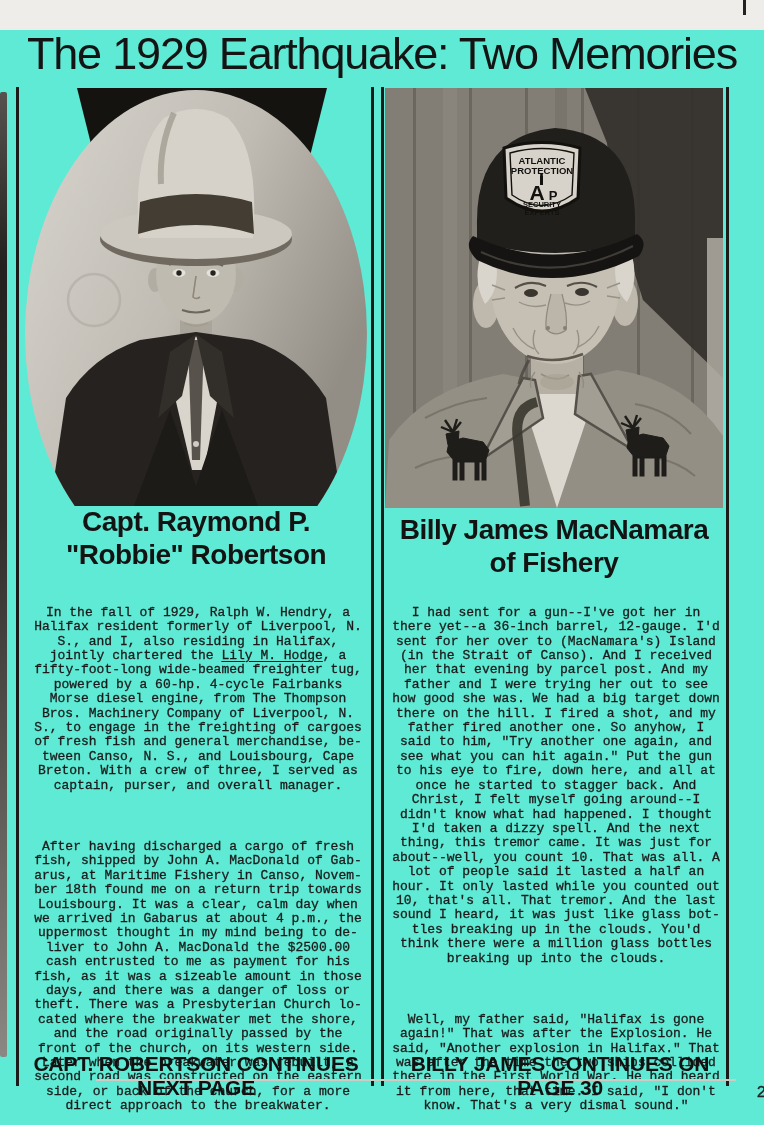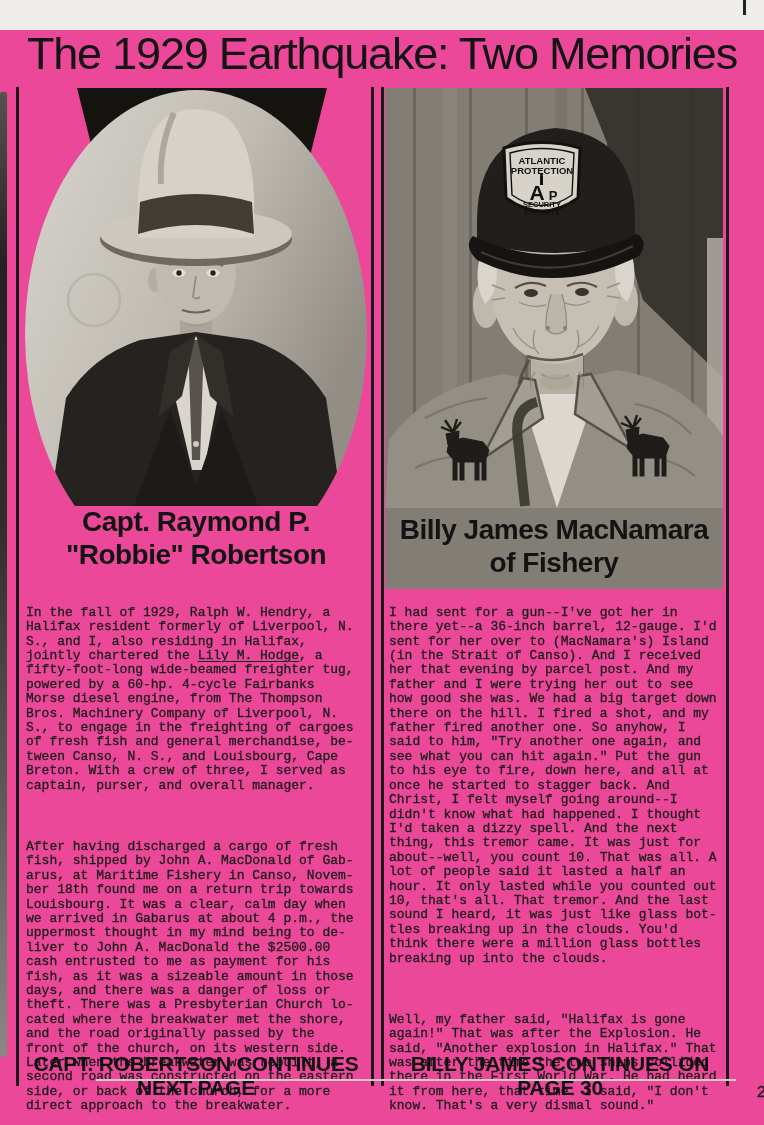--- a/index.html
+++ b/index.html
@@ -1,53 +1,53 @@
 <!DOCTYPE html>
 <html><head>
 <meta charset="utf-8">
 <style>
   html,body{margin:0;padding:0;}
   body{background:#d8d6d1;}
   .page{
     position:relative;width:764px;height:1125px;overflow:hidden;
-    background:#ec4899;
+    background:#5eead4;
     font-family:"Liberation Sans",sans-serif;color:#1a1a1a;
   }
   .top-band{position:absolute;left:0;top:0;width:764px;height:30px;background:#efede9;}
   .scan-edge{
     position:absolute;left:0;top:92px;width:7px;height:965px;
     background:linear-gradient(180deg,#56534f 0%,#23211f 18%,#302e2b 45%,#5c5955 72%,#8b8883 100%);
     border-radius:2px;
   }
   .corner-tick{position:absolute;left:743px;top:0;width:3px;height:15px;background:#222;}
   .title{
     position:absolute;left:8px;top:28px;width:748px;margin:0;
     font-size:45px;font-weight:400;letter-spacing:-1.2px;text-align:center;
     color:#141414;white-space:nowrap;
   }
   .vrule{position:absolute;top:87px;width:3px;height:999px;background:#1c1b19;}
   .rule-a{left:16px;} .rule-b{left:371px;} .rule-c{left:381px;} .rule-d{left:726px;}
   .photo{position:absolute;top:88px;overflow:hidden;}
   .photo-left{left:22px;width:348px;height:418px;}
-  .photo-right{left:385px;width:338px;height:501px;background:#827d75;}
+  .photo-right{left:385px;width:338px;height:420px;background:#827d75;}
   .caption{
     position:absolute;top:505px;font-weight:700;font-size:28px;line-height:33px;
     letter-spacing:-0.5px;text-align:center;color:#131313;
   }
   .caption-left{left:22px;width:348px;}
   .caption-right{left:383px;width:342px;margin-top:8px;}
   .body-text{
     position:absolute;top:577px;
     font-family:"Liberation Mono",monospace;font-size:13px;line-height:14.4px;
     color:#1b1b1b;-webkit-text-stroke:0.3px #1b1b1b;
     white-space:pre;
   }
   .body-left{left:26px;width:344px;}
   .body-right{left:389px;width:334px;}
-  .para{white-space:pre;}
+  .para{white-space:pre;text-align:center;}
   .para + .para{margin-top:18px;}
   .u{text-decoration:underline;text-underline-offset:2px;}
   .cont{
     position:absolute;top:1052px;font-weight:700;font-size:21px;
     letter-spacing:-0.2px;color:#111;text-align:center;
   }
   .cont-left{left:22px;width:348px;}
   .cont-right{left:395px;width:330px;}
   .scan-line{position:absolute;left:96px;top:1079px;width:640px;height:2px;background:#cfccc6;}
   .folio{

